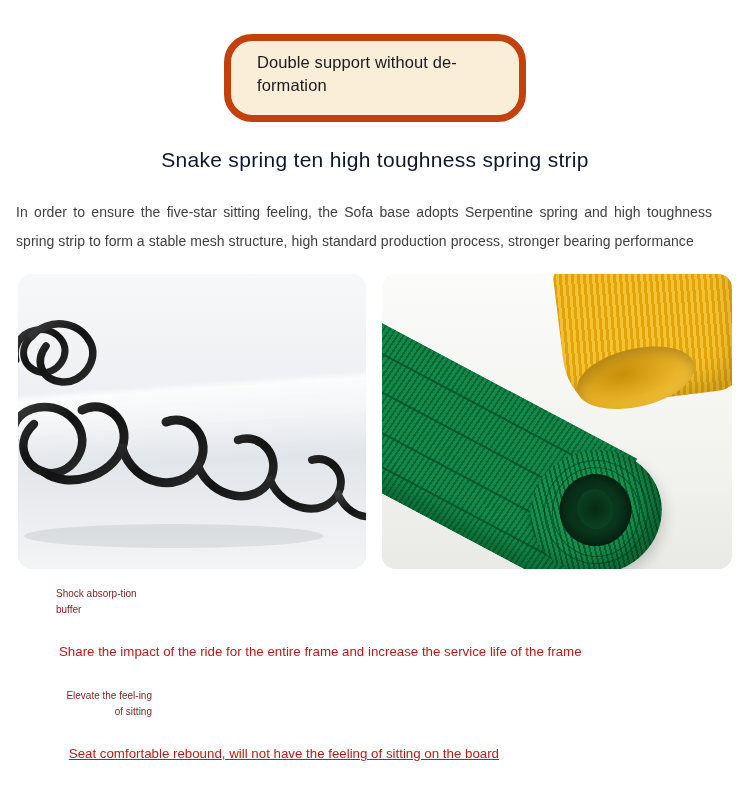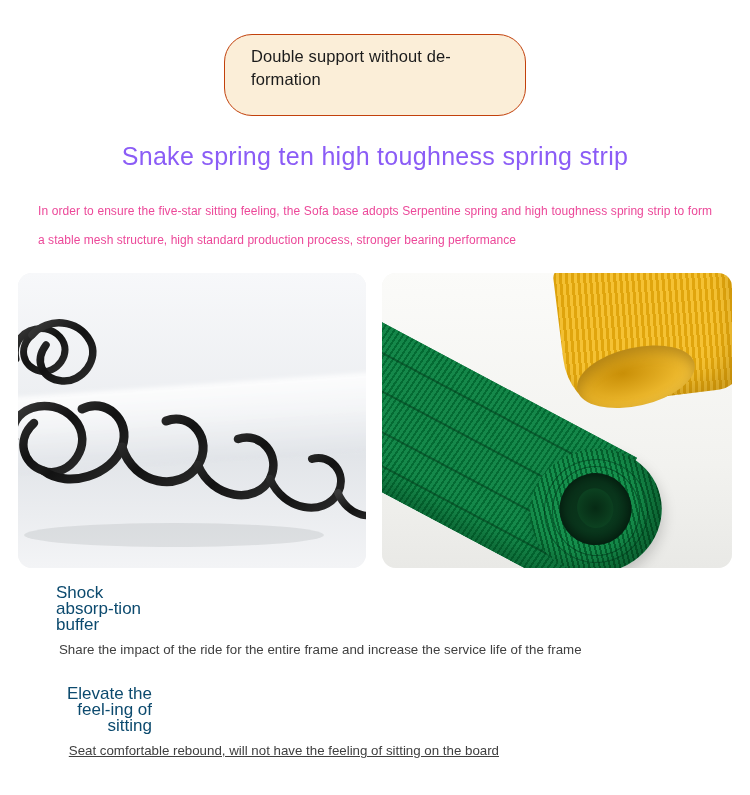--- a/index.html
+++ b/index.html
@@ -25,48 +25,48 @@
   .badge-wrap {
     display: flex;
     justify-content: center;
     padding-top: 34px;
   }
   .badge {
     box-sizing: border-box;
     width: 302px;
     min-height: 56px;
     background: #fbeed8;
-    border: 1px solid #c2410c;
+    border: 7px solid #c2410c;
     border-radius: 28px;
-    padding: 10px 22px 24px 26px;
+    padding: 10px 22px 18px 26px;
     display: flex;
     align-items: center;
   }
   .badge-text {
     font-size: 16.5px;
     line-height: 23px;
     color: #1b1b1b;
     letter-spacing: 0.1px;
   }
 
   
   .subtitle {
     text-align: center;
     margin-top: 26px;
-    font-size: 25px;
-    color: #8b5cf6;
+    font-size: 21px;
+    color: #0f172a;
     letter-spacing: 0.3px;
   }
 
   
   .lead {
-    margin: 26px 38px 0 38px;
-    font-size: 12px;
+    margin: 26px 38px 0 16px;
+    font-size: 14px;
     line-height: 29px;
-    color: #ec4899;
+    color: #404040;
     text-align: justify;
     text-align-last: left;
     letter-spacing: 0.05px;
   }
 
   
   .img-row {
     display: flex;
     gap: 16px;
     margin: 18px 18px 0 18px;
@@ -189,31 +189,31 @@
     position: absolute;
     border-radius: 50%;
     border: 1px solid rgba(2,50,24,0.55);
   }
 
   
   .cap-block { margin-left: 56px; }
   .cap-block.first { margin-top: 17px; }
   .cap-block.second { margin-top: 26px; text-align: right; }
   .cap-title {
-    font-size: 17px;
+    font-size: 10px;
     line-height: 16px;
-    color: #0c4a6e;
+    color: #7f1d1d;
     max-width: 96px;
   }
   .cap-body {
-    margin-top: 6px;
+    margin-top: 23px;
     margin-left: 3px;
     font-size: 13.3px;
     line-height: 21px;
-    color: #404040;
+    color: #b91c1c;
     max-width: 620px;
   }
   .cap-body.narrow { max-width: 440px; text-decoration: underline; }
 </style>
 </head>
 <body>
 
 <div class="page">
 
   <div class="badge-wrap">

